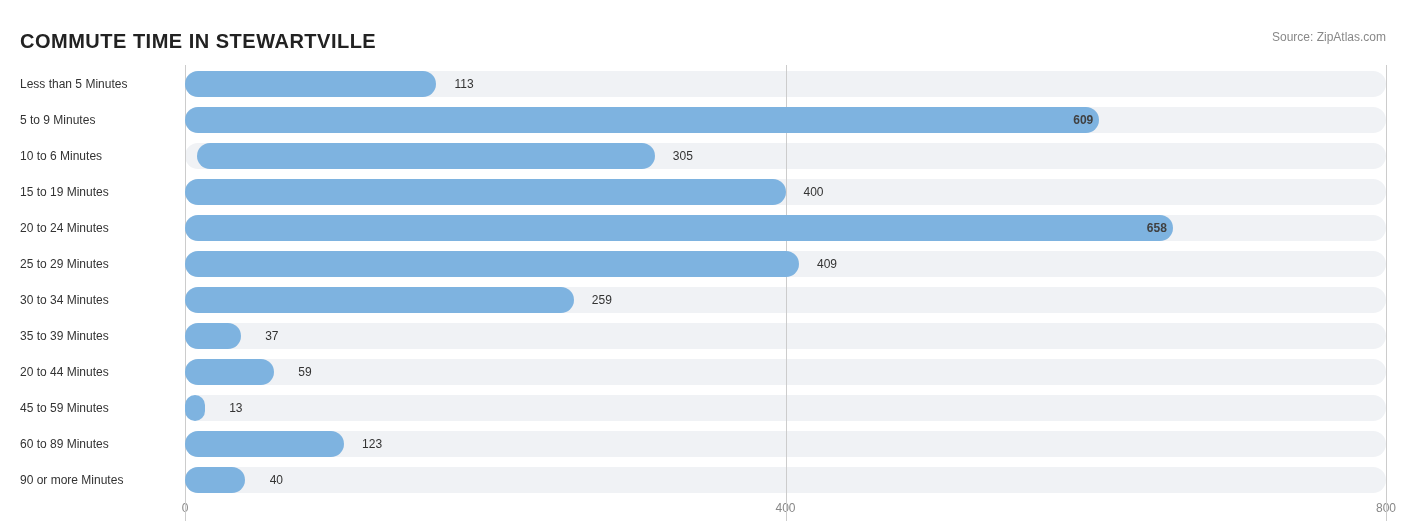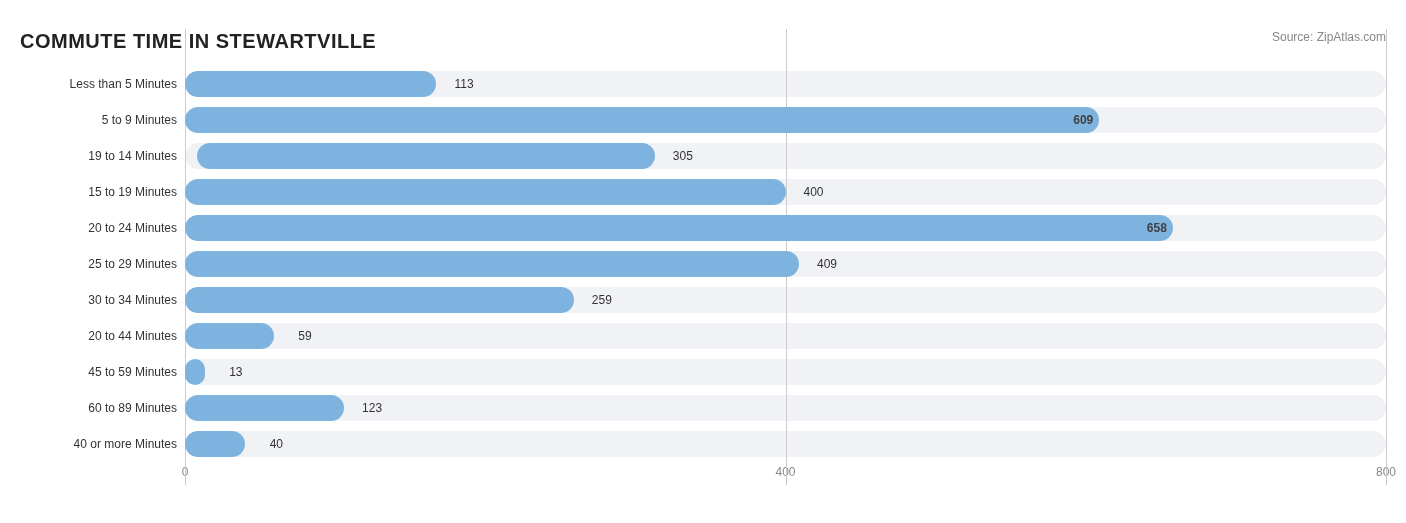--- a/index.html
+++ b/index.html
@@ -38,21 +38,20 @@
       display: flex;
       align-items: center;
       margin-bottom: 2px;
       height: 34px;
     }
     .bar-label {
       width: 165px;
       min-width: 165px;
       font-size: 12px;
       color: #333;
-      text-align: right;
       padding-right: 8px;
     }
     .bar-track {
       flex: 1;
       height: 26px;
       background: #f0f2f5;
       border-radius: 13px;
       position: relative;
       overflow: visible;
     }
@@ -124,21 +123,21 @@
         <div class="bar-label">5 to 9 Minutes</div>
         <div class="bar-track">
           <div style="position: absolute; top: 0px; bottom: 0px; left: 0%; width: 1px; background: rgb(221, 224, 230); z-index: 0;"></div>
           <div style="position: absolute; top: 0px; bottom: 0px; left: 50%; width: 1px; background: rgb(221, 224, 230); z-index: 0;"></div>
           <div class="bar-fill" style="width: 76.125%; position: relative; z-index: 1;">
             <span class="bar-value-inside">609</span>
           </div>
         </div>
       </div>
       <div class="bar-row">
-        <div class="bar-label">19 to 14 Minutes</div>
+        <div class="bar-label">10 to 6 Minutes</div>
         <div class="bar-track">
           <div style="position: absolute; top: 0px; bottom: 0px; left: 0%; width: 1px; background: rgb(221, 224, 230); z-index: 0;"></div>
           <div style="position: absolute; top: 0px; bottom: 0px; left: 50%; width: 1px; background: rgb(221, 224, 230); z-index: 0;"></div>
           <div class="bar-fill" style="width: 38.125%; position: relative; z-index: 1; margin-left: 12px;">
             <span class="bar-value">305</span>
           </div>
         </div>
       </div>
       <div class="bar-row">
         <div class="bar-label">15 to 19 Minutes</div>
@@ -174,20 +173,30 @@
         <div class="bar-label">30 to 34 Minutes</div>
         <div class="bar-track">
           <div style="position: absolute; top: 0px; bottom: 0px; left: 0%; width: 1px; background: rgb(221, 224, 230); z-index: 0;"></div>
           <div style="position: absolute; top: 0px; bottom: 0px; left: 50%; width: 1px; background: rgb(221, 224, 230); z-index: 0;"></div>
           <div class="bar-fill" style="width: 32.375%; position: relative; z-index: 1;">
             <span class="bar-value">259</span>
           </div>
         </div>
       </div>
       <div class="bar-row">
+        <div class="bar-label">35 to 39 Minutes</div>
+        <div class="bar-track">
+          <div style="position: absolute; top: 0px; bottom: 0px; left: 0%; width: 1px; background: rgb(221, 224, 230); z-index: 0;"></div>
+          <div style="position: absolute; top: 0px; bottom: 0px; left: 50%; width: 1px; background: rgb(221, 224, 230); z-index: 0;"></div>
+          <div class="bar-fill" style="width: 4.625%; position: relative; z-index: 1;">
+            <span class="bar-value">37</span>
+          </div>
+        </div>
+      </div>
+      <div class="bar-row">
         <div class="bar-label">20 to 44 Minutes</div>
         <div class="bar-track">
           <div style="position: absolute; top: 0px; bottom: 0px; left: 0%; width: 1px; background: rgb(221, 224, 230); z-index: 0;"></div>
           <div style="position: absolute; top: 0px; bottom: 0px; left: 50%; width: 1px; background: rgb(221, 224, 230); z-index: 0;"></div>
           <div class="bar-fill" style="width: 7.375%; position: relative; z-index: 1;">
             <span class="bar-value">59</span>
           </div>
         </div>
       </div>
       <div class="bar-row">
@@ -204,21 +213,21 @@
         <div class="bar-label">60 to 89 Minutes</div>
         <div class="bar-track">
           <div style="position: absolute; top: 0px; bottom: 0px; left: 0%; width: 1px; background: rgb(221, 224, 230); z-index: 0;"></div>
           <div style="position: absolute; top: 0px; bottom: 0px; left: 50%; width: 1px; background: rgb(221, 224, 230); z-index: 0;"></div>
           <div class="bar-fill" style="width: 13.25%; position: relative; z-index: 1;">
             <span class="bar-value">123</span>
           </div>
         </div>
       </div>
       <div class="bar-row">
-        <div class="bar-label">40 or more Minutes</div>
+        <div class="bar-label">90 or more Minutes</div>
         <div class="bar-track">
           <div style="position: absolute; top: 0px; bottom: 0px; left: 0%; width: 1px; background: rgb(221, 224, 230); z-index: 0;"></div>
           <div style="position: absolute; top: 0px; bottom: 0px; left: 50%; width: 1px; background: rgb(221, 224, 230); z-index: 0;"></div>
           <div class="bar-fill" style="width: 5%; position: relative; z-index: 1;">
             <span class="bar-value">40</span>
           </div>
         </div>
       </div>
     </div>
   <div class="axis-row">

